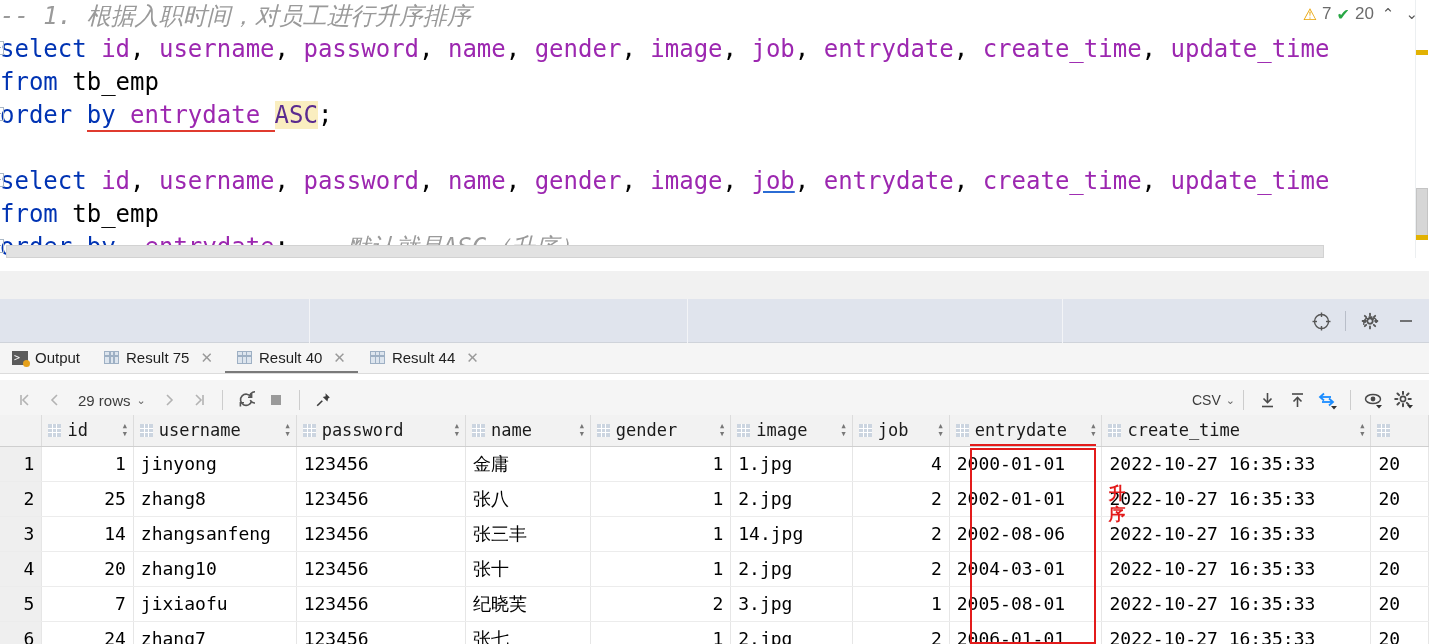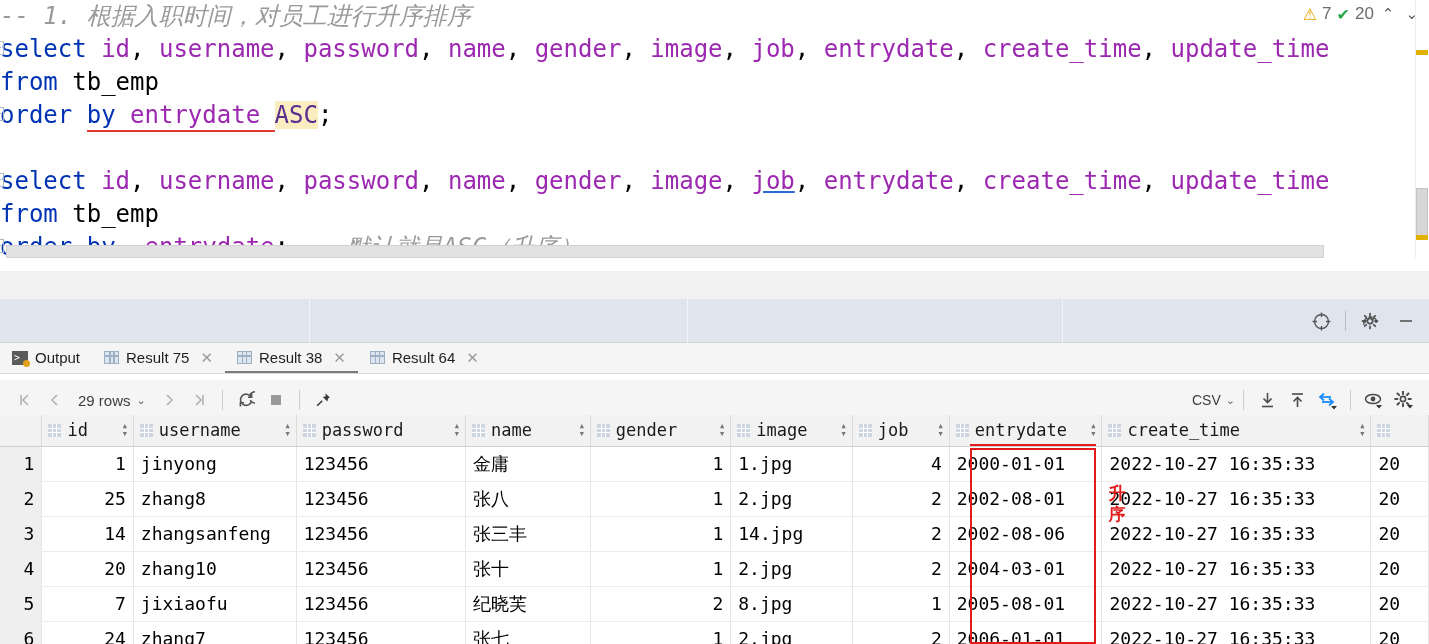--- a/index.html
+++ b/index.html
@@ -269,26 +269,26 @@
         <span class="out-ico">&gt;</span>
         <span>Output</span>
       </div>
       <div class="tab">
         <span class="grid-ico"></span>
         <span>Result 75</span>
         <span class="x">✕</span>
       </div>
       <div class="tab active">
         <span class="grid-ico"></span>
-        <span>Result 38</span>
+        <span>Result 40</span>
         <span class="x">✕</span>
       </div>
       <div class="tab">
         <span class="grid-ico"></span>
-        <span>Result 64</span>
+        <span>Result 44</span>
         <span class="x">✕</span>
       </div>
     </div>
 
   <div class="gtool">
     <div class="gbtn dim">
       <svg width="16" height="16" viewBox="0 0 16 16">
           <line x1="4" y1="3" x2="4" y2="13" stroke="#b3b3b3" stroke-width="1.6"></line>
           <polyline points="11,3 6,8 11,13" fill="none" stroke="#b3b3b3" stroke-width="1.6"></polyline>
         </svg>
@@ -494,21 +494,21 @@
           </tr>
           <tr>
             <td class="rownum" style="width: 44px;">2</td>
             <td class="num" style="width: 95px;">25</td>
             <td class="txt" style="width: 165px;">zhang8</td>
             <td class="txt" style="width: 175px;">123456</td>
             <td class="txt" style="width: 130px;">张八</td>
             <td class="num" style="width: 145px;">1</td>
             <td class="txt" style="width: 125px;">2.jpg</td>
             <td class="num" style="width: 100px;">2</td>
-            <td class="txt" style="width: 155px;">2002-08-01</td>
+            <td class="txt" style="width: 155px;">2002-01-01</td>
             <td class="txt" style="width: 275px;">2022-10-27 16:35:33</td>
             <td class="txt" style="width: 60px;">20</td>
           </tr>
           <tr>
             <td class="rownum" style="width: 44px;">3</td>
             <td class="num" style="width: 95px;">14</td>
             <td class="txt" style="width: 165px;">zhangsanfeng</td>
             <td class="txt" style="width: 175px;">123456</td>
             <td class="txt" style="width: 130px;">张三丰</td>
             <td class="num" style="width: 145px;">1</td>
@@ -531,21 +531,21 @@
             <td class="txt" style="width: 275px;">2022-10-27 16:35:33</td>
             <td class="txt" style="width: 60px;">20</td>
           </tr>
           <tr>
             <td class="rownum" style="width: 44px;">5</td>
             <td class="num" style="width: 95px;">7</td>
             <td class="txt" style="width: 165px;">jixiaofu</td>
             <td class="txt" style="width: 175px;">123456</td>
             <td class="txt" style="width: 130px;">纪晓芙</td>
             <td class="num" style="width: 145px;">2</td>
-            <td class="txt" style="width: 125px;">8.jpg</td>
+            <td class="txt" style="width: 125px;">3.jpg</td>
             <td class="num" style="width: 100px;">1</td>
             <td class="txt" style="width: 155px;">2005-08-01</td>
             <td class="txt" style="width: 275px;">2022-10-27 16:35:33</td>
             <td class="txt" style="width: 60px;">20</td>
           </tr>
           <tr>
             <td class="rownum" style="width: 44px;">6</td>
             <td class="num" style="width: 95px;">24</td>
             <td class="txt" style="width: 165px;">zhang7</td>
             <td class="txt" style="width: 175px;">123456</td>

